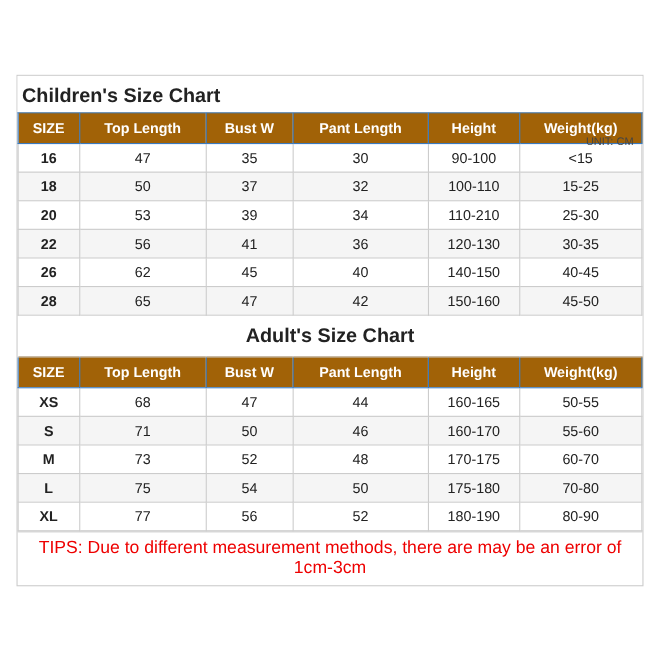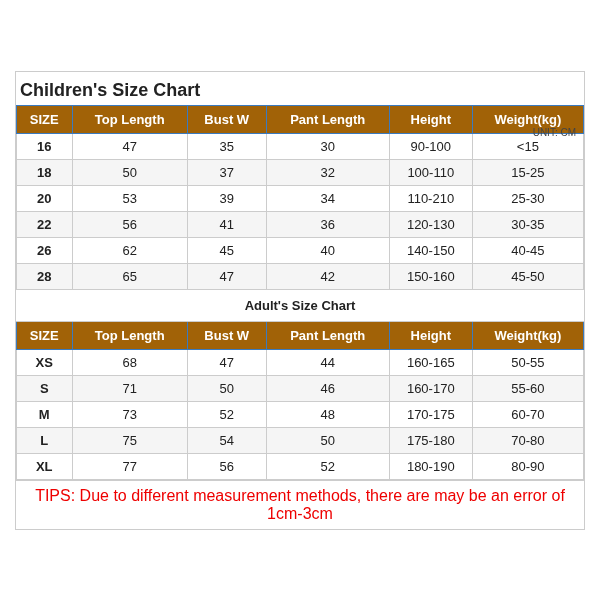--- a/index.html
+++ b/index.html
@@ -58,21 +58,21 @@
       color: #222;
     }
     tr:nth-child(odd) td {
       background: #fff;
     }
     tr:nth-child(even) td {
       background: #f5f5f5;
     }
     .section-title-row td {
       background: #fff !important;
-      font-size: 13px;
+      font-size: 18px;
       font-weight: bold;
       color: #222;
       text-align: center;
       padding: 8px 4px;
       border-left: none;
       border-right: none;
     }
     .tips-row {
       text-align: center;
       padding: 6px 4px;

